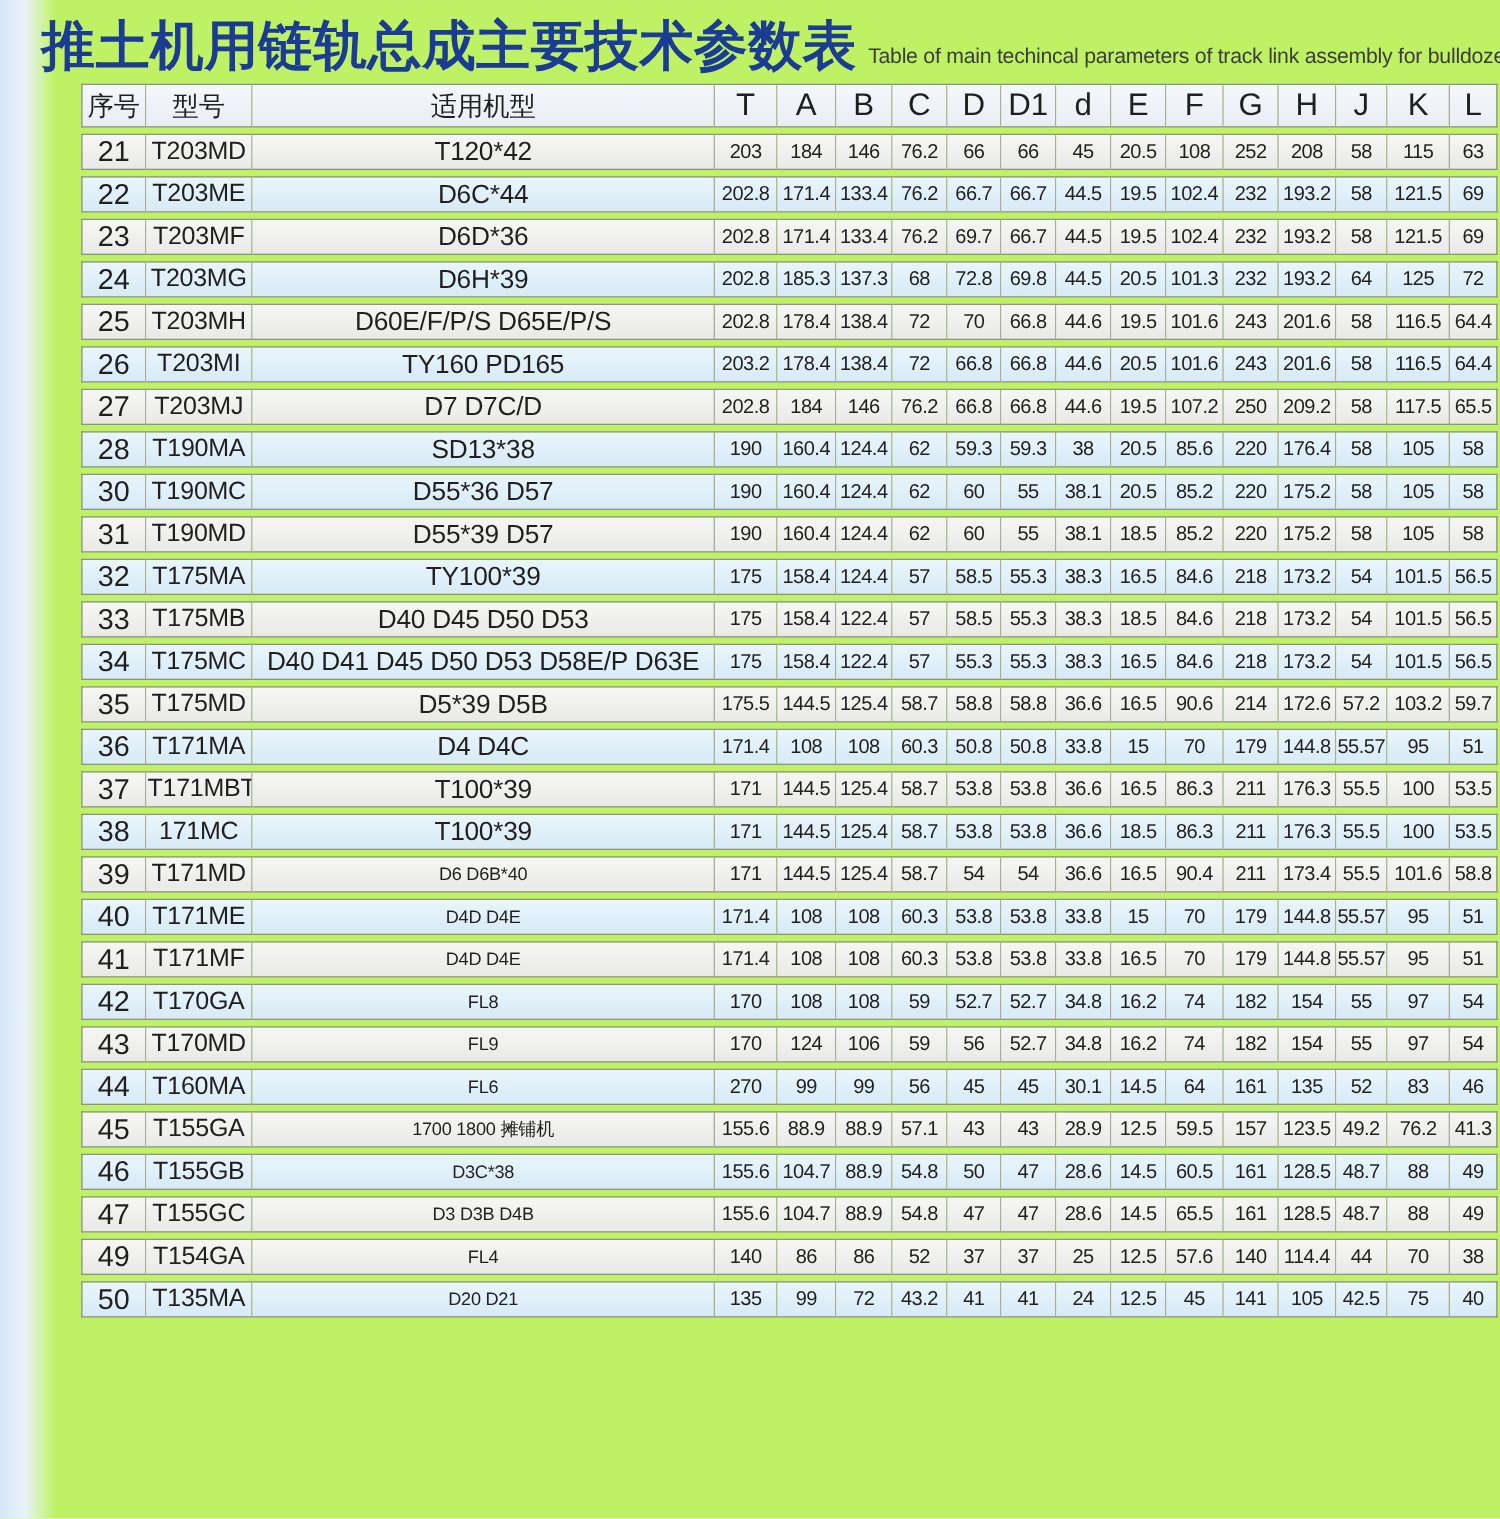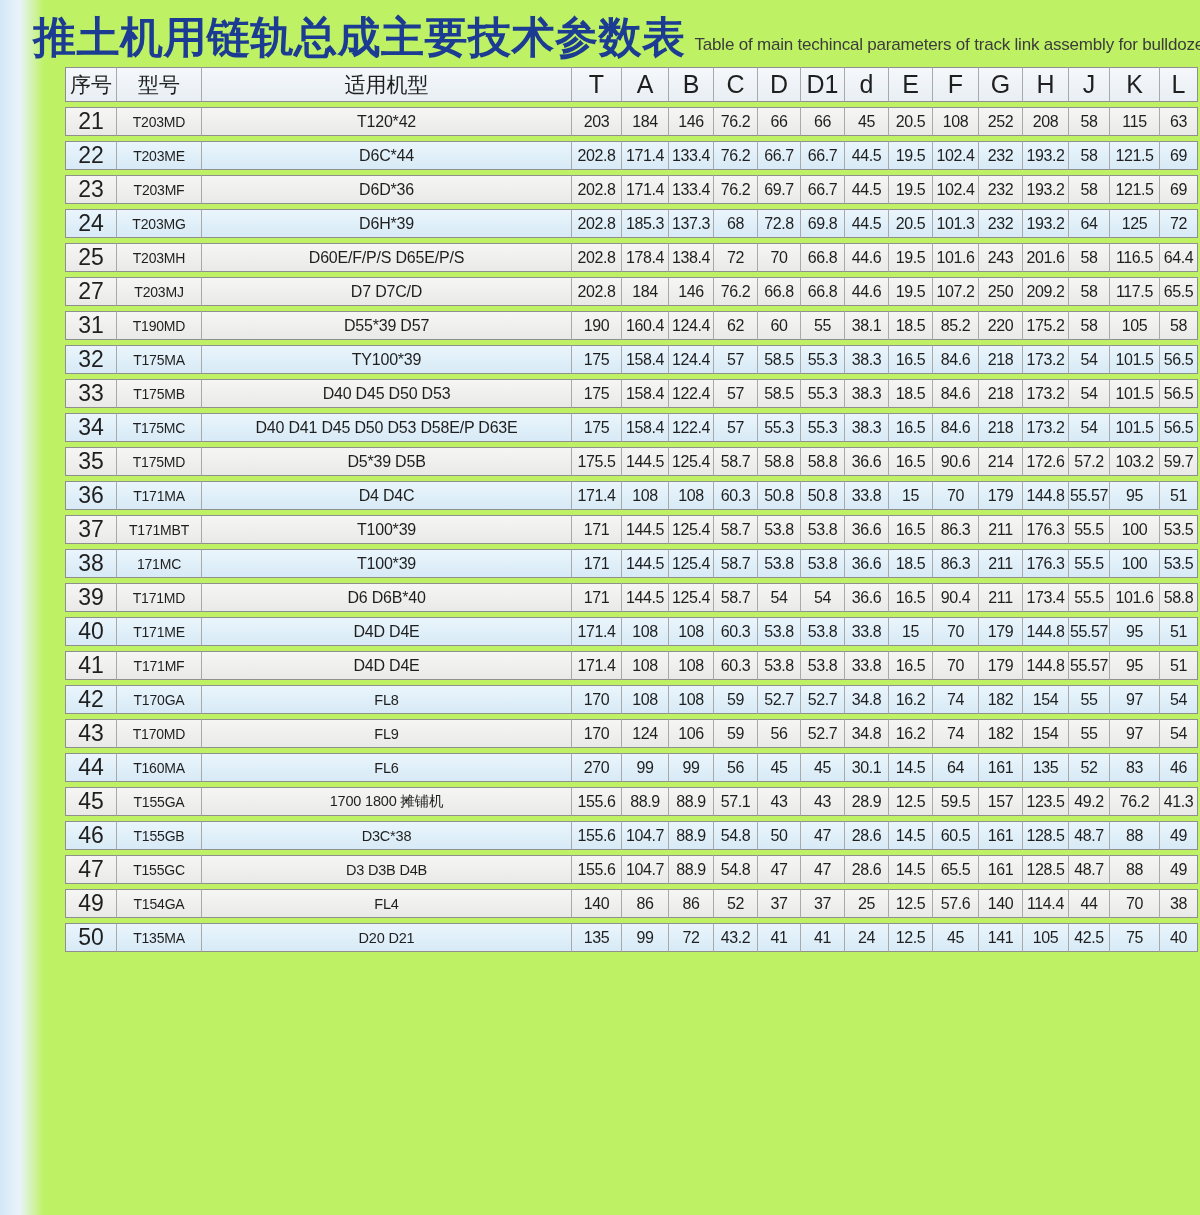--- a/index.html
+++ b/index.html
@@ -83,22 +83,22 @@
   }
   th.h-zh     { font-size:21px; }
   th.h-letter { font-size:25px; }
 
   td { height:29px; padding:0 1px; }
 
   tr.odd  td { background:linear-gradient(180deg,#f6f6f4 0%,#e9e9e7 100%); }
   tr.even td { background:linear-gradient(180deg,#eaf5fc 0%,#d7eaf6 100%); }
 
   td.c-index    { font-size:23px; font-weight:400; }
-  td.c-model    { font-size:14px; letter-spacing:-0.2px; }
-  td.c-machines { font-size:16px; letter-spacing:-0.2px; }
+  td.c-model    { font-size:20px; letter-spacing:-0.2px; }
+  td.c-machines { font-size:21px; letter-spacing:-0.2px; }
   td.c-val      { font-size:16px; letter-spacing:-0.4px; }
 
   
   tbody tr:nth-child(n+18) td.c-machines { font-size:14.5px; }
 </style>
 </head>
 <body>
 
 <div class="page">
 
@@ -237,38 +237,95 @@
           <td class="c-val">66.8</td>
           <td class="c-val">44.6</td>
           <td class="c-val">19.5</td>
           <td class="c-val">101.6</td>
           <td class="c-val">243</td>
           <td class="c-val">201.6</td>
           <td class="c-val">58</td>
           <td class="c-val">116.5</td>
           <td class="c-val">64.4</td>
         </tr>
+        <tr class="even">
+          <td class="c-index">26</td>
+          <td class="c-model">T203MI</td>
+          <td class="c-machines">TY160 PD165</td>
+          <td class="c-val">203.2</td>
+          <td class="c-val">178.4</td>
+          <td class="c-val">138.4</td>
+          <td class="c-val">72</td>
+          <td class="c-val">66.8</td>
+          <td class="c-val">66.8</td>
+          <td class="c-val">44.6</td>
+          <td class="c-val">20.5</td>
+          <td class="c-val">101.6</td>
+          <td class="c-val">243</td>
+          <td class="c-val">201.6</td>
+          <td class="c-val">58</td>
+          <td class="c-val">116.5</td>
+          <td class="c-val">64.4</td>
+        </tr>
         <tr class="odd">
           <td class="c-index">27</td>
           <td class="c-model">T203MJ</td>
           <td class="c-machines">D7 D7C/D</td>
           <td class="c-val">202.8</td>
           <td class="c-val">184</td>
           <td class="c-val">146</td>
           <td class="c-val">76.2</td>
           <td class="c-val">66.8</td>
           <td class="c-val">66.8</td>
           <td class="c-val">44.6</td>
           <td class="c-val">19.5</td>
           <td class="c-val">107.2</td>
           <td class="c-val">250</td>
           <td class="c-val">209.2</td>
           <td class="c-val">58</td>
           <td class="c-val">117.5</td>
           <td class="c-val">65.5</td>
+        </tr>
+        <tr class="even">
+          <td class="c-index">28</td>
+          <td class="c-model">T190MA</td>
+          <td class="c-machines">SD13*38</td>
+          <td class="c-val">190</td>
+          <td class="c-val">160.4</td>
+          <td class="c-val">124.4</td>
+          <td class="c-val">62</td>
+          <td class="c-val">59.3</td>
+          <td class="c-val">59.3</td>
+          <td class="c-val">38</td>
+          <td class="c-val">20.5</td>
+          <td class="c-val">85.6</td>
+          <td class="c-val">220</td>
+          <td class="c-val">176.4</td>
+          <td class="c-val">58</td>
+          <td class="c-val">105</td>
+          <td class="c-val">58</td>
+        </tr>
+        <tr class="even">
+          <td class="c-index">30</td>
+          <td class="c-model">T190MC</td>
+          <td class="c-machines">D55*36 D57</td>
+          <td class="c-val">190</td>
+          <td class="c-val">160.4</td>
+          <td class="c-val">124.4</td>
+          <td class="c-val">62</td>
+          <td class="c-val">60</td>
+          <td class="c-val">55</td>
+          <td class="c-val">38.1</td>
+          <td class="c-val">20.5</td>
+          <td class="c-val">85.2</td>
+          <td class="c-val">220</td>
+          <td class="c-val">175.2</td>
+          <td class="c-val">58</td>
+          <td class="c-val">105</td>
+          <td class="c-val">58</td>
         </tr>
         <tr class="odd">
           <td class="c-index">31</td>
           <td class="c-model">T190MD</td>
           <td class="c-machines">D55*39 D57</td>
           <td class="c-val">190</td>
           <td class="c-val">160.4</td>
           <td class="c-val">124.4</td>
           <td class="c-val">62</td>
           <td class="c-val">60</td>

